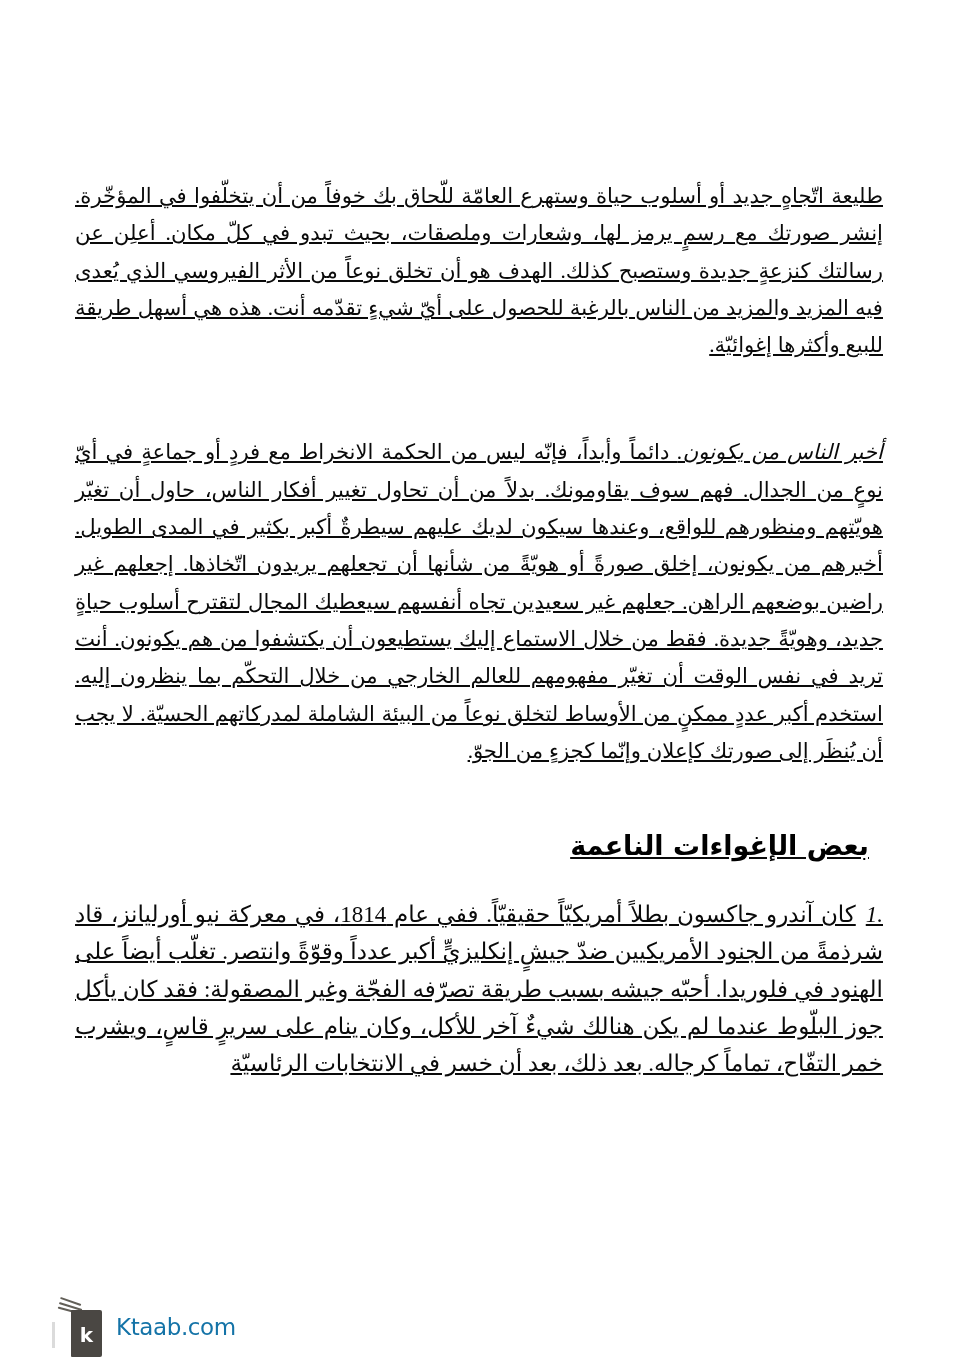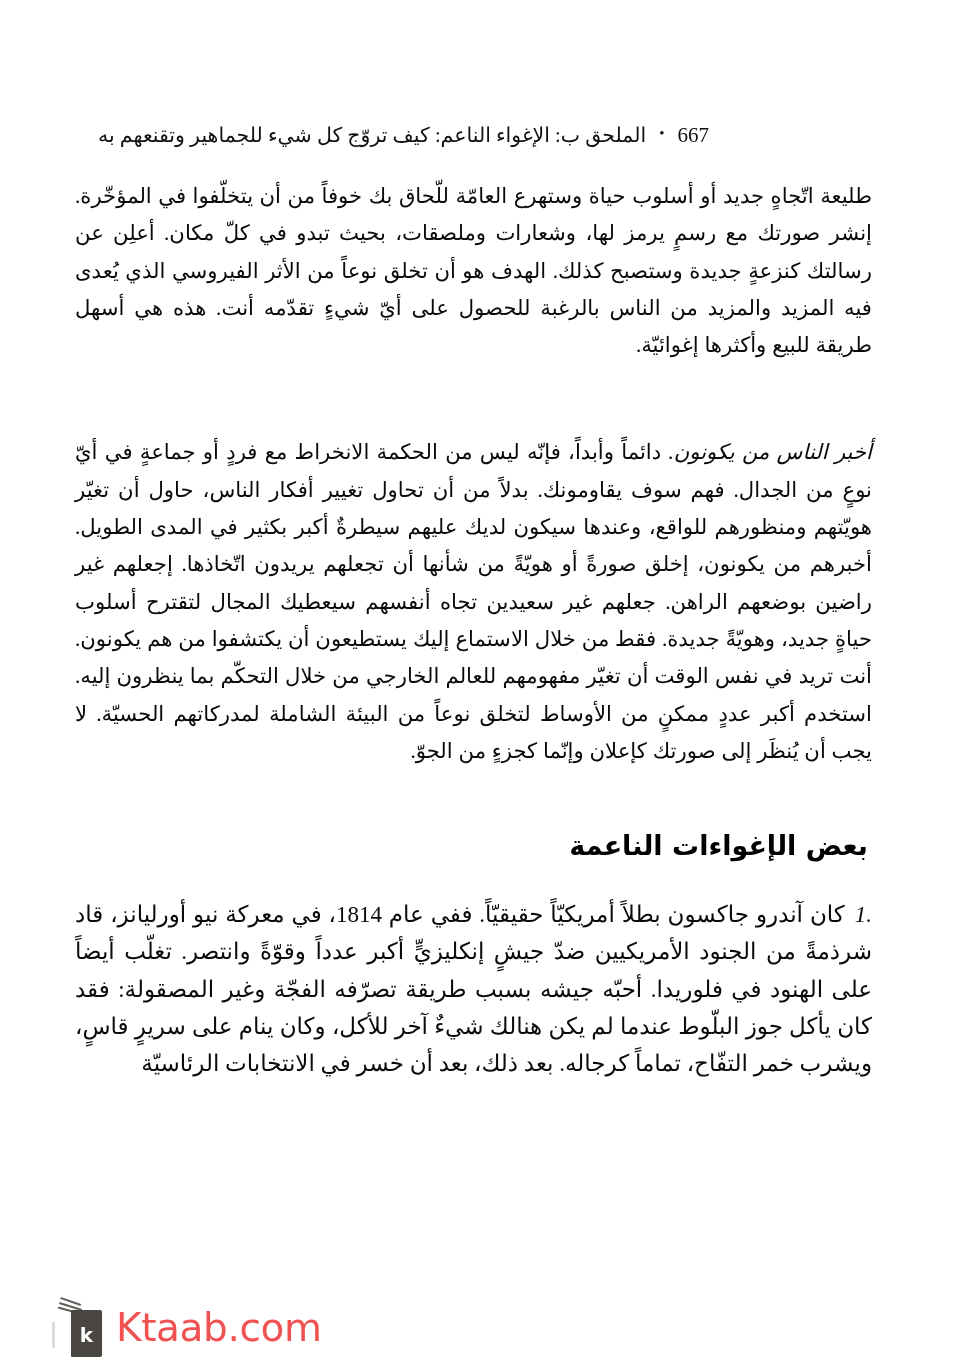--- a/index.html
+++ b/index.html
@@ -51,25 +51,26 @@
     font-family: "Liberation Serif", "DejaVu Serif", serif;
     font-size: 21px;
     color: #111;
     direction: ltr;
   }
 
   
   .content {
     position: absolute;
     top: 178px;
-    right: 83px;
+    right: 72px;
     left: 75px;
     direction: rtl;
     text-align: justify;
     text-align-last: right;
+    text-decoration: underline;
   }
 
   .para {
     font-size: 21.2px;
     line-height: 37.3px;
     margin: 0;
     text-align: justify;
     text-justify: inter-word;
     word-spacing: 0.5px;
   }
@@ -79,21 +80,21 @@
   .lead-italic {
     font-style: italic;
   }
 
   .section-heading {
     font-family: "DejaVu Sans", "Liberation Sans", sans-serif;
     font-weight: bold;
     font-size: 27px;
     line-height: 40px;
     text-align: center;
-    margin: 4px;
+    margin: 14px;
     color: #000;
     letter-spacing: -0.3px;
   }
 
   .heading-wrap {
     margin-top: 56px;
     margin-bottom: 30px;
     padding-left: 34px;
   }
 
@@ -168,37 +169,32 @@
     height: 2.4px;
     background: #57534c;
     border-radius: 2px;
     transform-origin: right center;
   }
   .wm-pages i:nth-child(1) { width: 22px; left: 3px;  top: 1px;  transform: rotate(19deg); }
   .wm-pages i:nth-child(2) { width: 24px; left: 2px;  top: 5.5px; transform: rotate(17deg); }
   .wm-pages i:nth-child(3) { width: 25px; left: 1px;  top: 10px; transform: rotate(15deg); }
   .wm-text {
     font-family: "DejaVu Sans", "Liberation Sans", sans-serif;
-    font-size: 39px;
-    color: #ef4444;
+    font-size: 23px;
+    color: #0369a1;
     margin-left: 10px;
     letter-spacing: -0.4px;
     line-height: 1;
   }
 </style>
 </head>
 <body>
 
 <div class="page">
 
-  <div class="running-head">
-    <span class="rh-title">الملحق ب: الإغواء الناعم: كيف تروّج كل شيء للجماهير وتقنعهم به</span>
-    <span class="rh-bullet">•</span>
-    <span class="rh-pageno">667</span>
-  </div>
 
   <div class="content">
 
     <p class="para">طليعة اتّجاهٍ جديد أو أسلوب حياة وستهرع العامّة للّحاق بك خوفاً من أن يتخلّفوا في المؤخّرة. إنشر صورتك مع رسمٍ يرمز لها، وشعارات وملصقات، بحيث تبدو في كلّ مكان. أعلِن عن رسالتك كنزعةٍ جديدة وستصبح كذلك. الهدف هو أن تخلق نوعاً من الأثر الفيروسي الذي يُعدى فيه المزيد والمزيد من الناس بالرغبة للحصول على أيّ شيءٍ تقدّمه أنت. هذه هي أسهل طريقة للبيع وأكثرها إغوائيّة.</p>
 
     <div class="gap-lg"></div>
 
     <p class="para"><span class="lead-italic">أخبر الناس من يكونون.</span><span> دائماً وأبداً، فإنّه ليس من الحكمة الانخراط مع فردٍ أو جماعةٍ في أيّ نوعٍ من الجدال. فهم سوف يقاومونك. بدلاً من أن تحاول تغيير أفكار الناس، حاول أن تغيّر هويّتهم ومنظورهم للواقع، وعندها سيكون لديك عليهم سيطرةٌ أكبر بكثير في المدى الطويل. أخبرهم من يكونون، إخلق صورةً أو هويّةً من شأنها أن تجعلهم يريدون اتّخاذها. إجعلهم غير راضين بوضعهم الراهن. جعلهم غير سعيدين تجاه أنفسهم سيعطيك المجال لتقترح أسلوب حياةٍ جديد، وهويّةً جديدة. فقط من خلال الاستماع إليك يستطيعون أن يكتشفوا من هم يكونون. أنت تريد في نفس الوقت أن تغيّر مفهومهم للعالم الخارجي من خلال التحكّم بما ينظرون إليه. استخدم أكبر عددٍ ممكنٍ من الأوساط لتخلق نوعاً من البيئة الشاملة لمدركاتهم الحسيّة. لا يجب أن يُنظَر إلى صورتك كإعلان وإنّما كجزءٍ من الجوّ.</span></p>
 
     <div class="heading-wrap">

